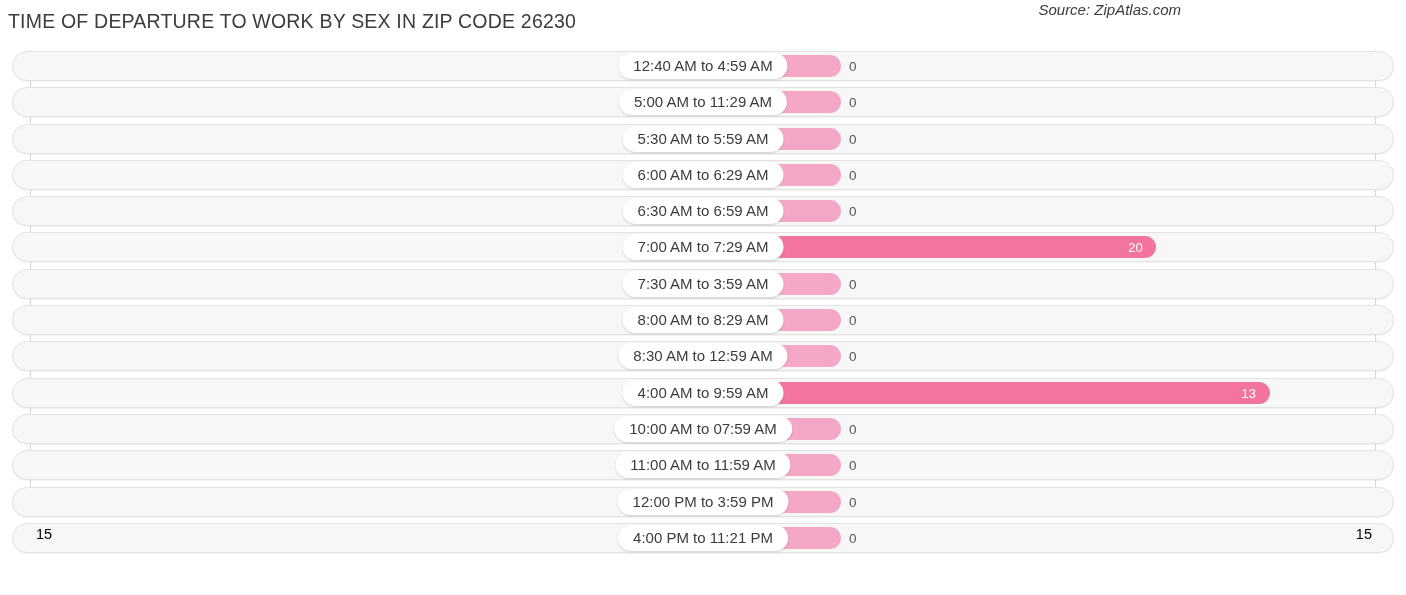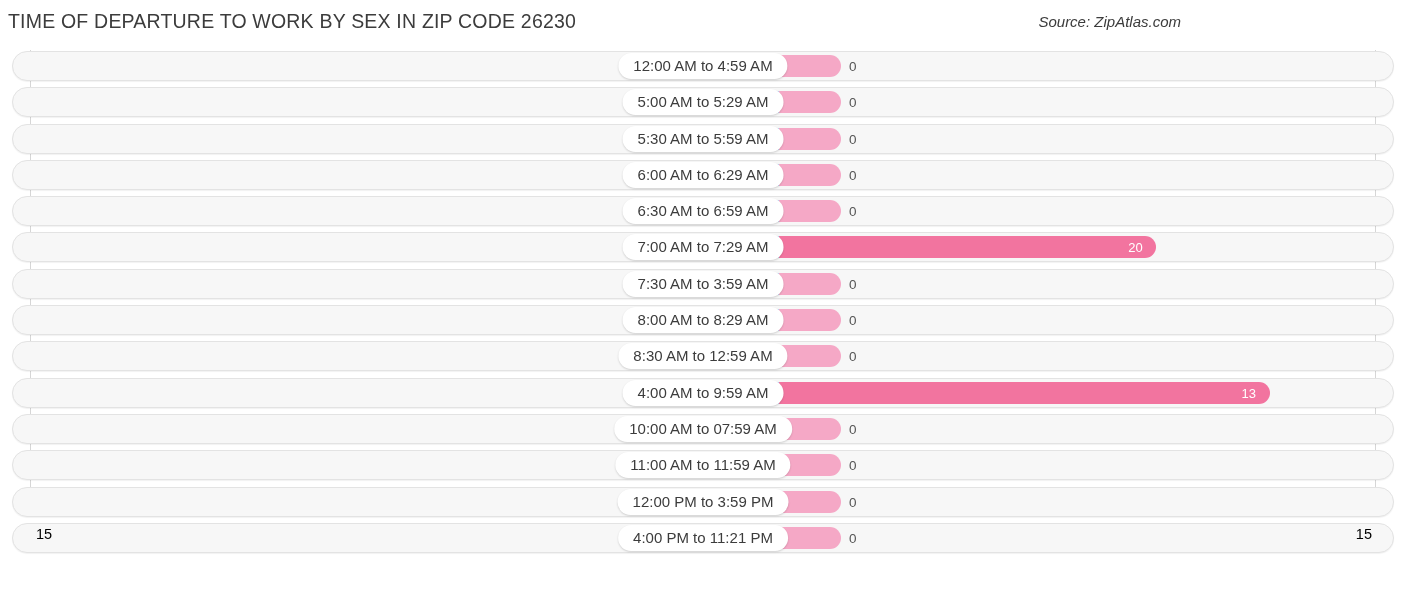--- a/index.html
+++ b/index.html
@@ -34,21 +34,21 @@
     left: 8px;
     top: 10px;
     font-size: 19.5px;
     color: #3c3c3c;
     letter-spacing: 0.2px;
     white-space: nowrap;
   }
   .source-note {
     position: absolute;
     right: 9px;
-    top: 13px;
+    top: 1px;
     font-size: 15px;
     font-style: italic;
     color: #3c3c3c;
     white-space: nowrap;
   }
 
   
   .plot {
     position: absolute;
     left: 0;
@@ -191,30 +191,30 @@
     <div class="gridline right"></div>
 
     <div class="rows" id="rows">
         <div class="row">
           <div class="bar-wrap">
             <div class="bar male" style="left: 704px; width: 62px;"></div>
             <div class="bar-value" style="left: 686px;">0</div>
             <div class="bar female" style="left: 766px; width: 62px;"></div>
             <div class="bar-value" style="left: 836px;">0</div>
           </div>
-          <div class="row-label">12:00 AM to 4:59 AM</div>
-        </div>
-        <div class="row">
-          <div class="bar-wrap">
-            <div class="bar male" style="left: 704px; width: 62px;"></div>
-            <div class="bar-value" style="left: 686px;">0</div>
-            <div class="bar female" style="left: 766px; width: 62px;"></div>
-            <div class="bar-value" style="left: 836px;">0</div>
-          </div>
-          <div class="row-label">5:00 AM to 5:29 AM</div>
+          <div class="row-label">12:40 AM to 4:59 AM</div>
+        </div>
+        <div class="row">
+          <div class="bar-wrap">
+            <div class="bar male" style="left: 704px; width: 62px;"></div>
+            <div class="bar-value" style="left: 686px;">0</div>
+            <div class="bar female" style="left: 766px; width: 62px;"></div>
+            <div class="bar-value" style="left: 836px;">0</div>
+          </div>
+          <div class="row-label">5:00 AM to 11:29 AM</div>
         </div>
         <div class="row">
           <div class="bar-wrap">
             <div class="bar male" style="left: 704px; width: 62px;"></div>
             <div class="bar-value" style="left: 686px;">0</div>
             <div class="bar female" style="left: 766px; width: 62px;"></div>
             <div class="bar-value" style="left: 836px;">0</div>
           </div>
           <div class="row-label">5:30 AM to 5:59 AM</div>
         </div>

